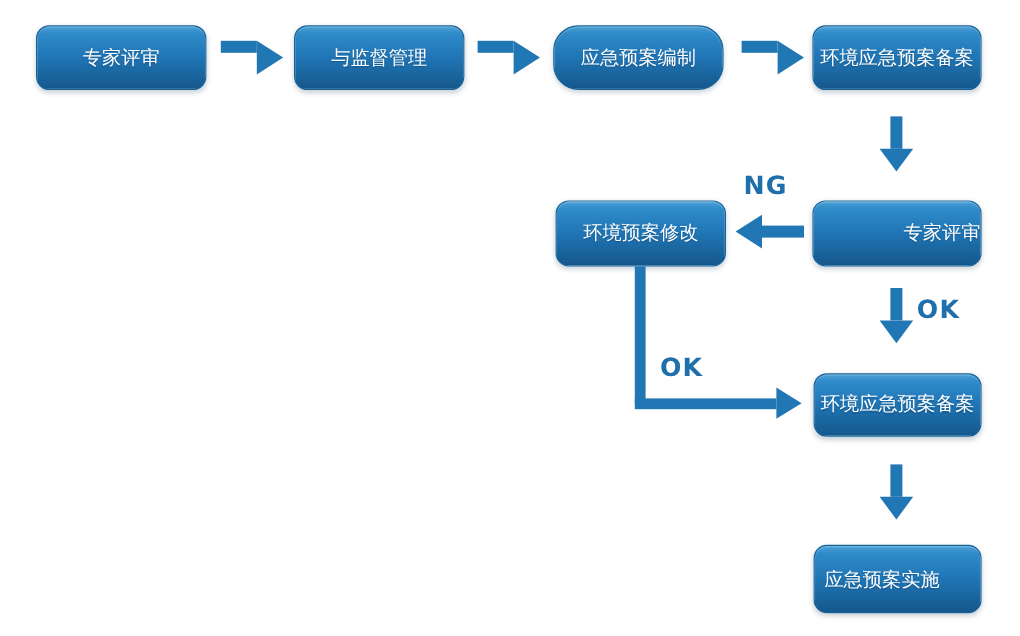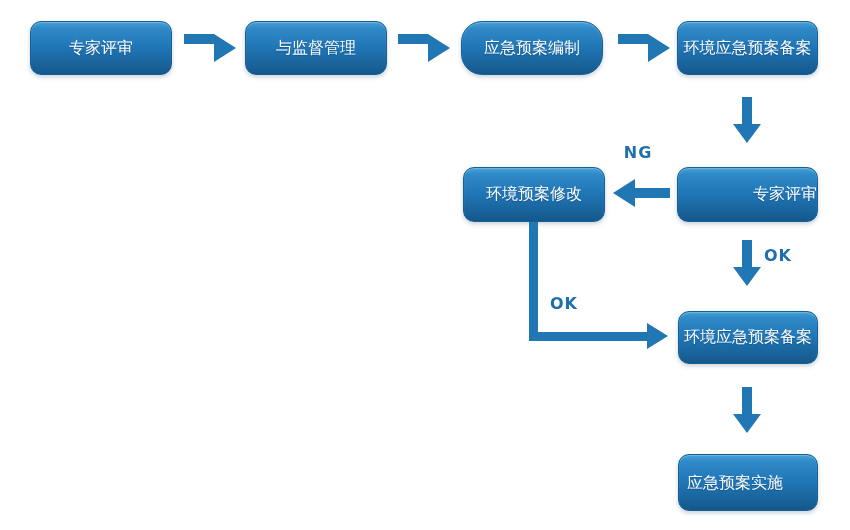--- a/index.html
+++ b/index.html
@@ -98,21 +98,21 @@
     position: absolute;
     width: 0; height: 0;
     border-top: 13px solid transparent;
     border-bottom: 13px solid transparent;
     border-left: 21px solid var(--arrow);
   }
 
   .edge-label {
     position: absolute;
     font-weight: bold;
-    font-size: 16px;
+    font-size: 21px;
     color: var(--edge-label);
     letter-spacing: 1px;
   }
 
   
   .n-survey     { left: 30px;  top: 21px;  width: 142px; height: 54px; }
   .n-collect    { left: 245px; top: 21px;  width: 142px; height: 54px; }
   .n-compile    { left: 461px; top: 21px;  width: 142px; height: 54px; border-radius: 21px; }
   .n-evaluate   { left: 677px; top: 21px;  width: 141px; height: 54px; }
   .n-revise     { left: 463px; top: 167px; width: 142px; height: 55px; font-family: Liberation Mono, monospace; }

